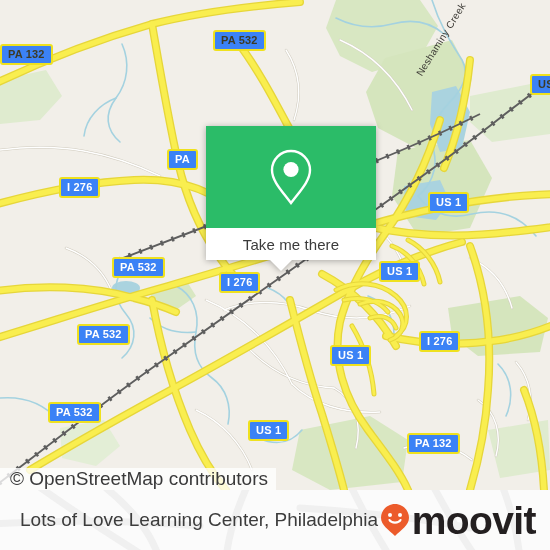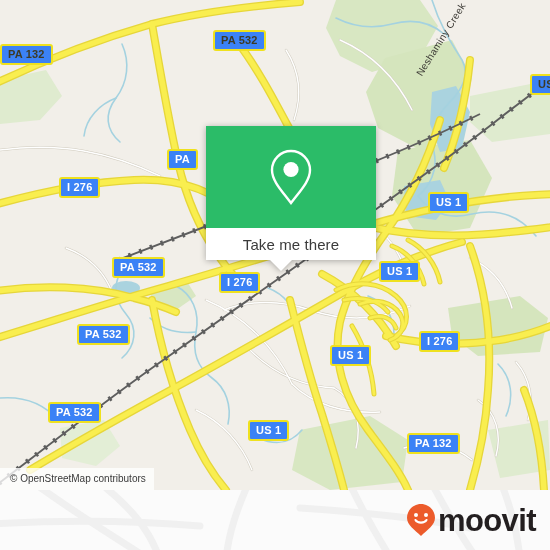--- a/index.html
+++ b/index.html
@@ -62,21 +62,21 @@
   #osm-attrib {
     position: absolute;
     left: 0;
     bottom: 0;
     height: 22px;
     line-height: 22px;
     padding: 0 8px 0 10px;
     background: rgba(255,255,255,0.78);
     color: #3a3a3a;
     font-family: "Liberation Sans", sans-serif;
-    font-size: 10px;
+    font-size: 19px;
     white-space: nowrap;
   }
 
   
   #popup {
     position: absolute;
     left: 190px;
     top: 126px;
     width: 170px;
     z-index: 40;
@@ -142,21 +142,21 @@
   #moovit-logo {
     position: absolute;
     right: 14px;
     top: 13px;
     height: 34px;
     display: flex;
     align-items: center;
   }
   #moovit-word {
     font-family: "Liberation Sans", sans-serif;
-    font-size: 31px;
+    font-size: 39px;
     font-weight: bold;
     color: #231f20;
     letter-spacing: -0.6px;
     line-height: 31px;
     margin-left: 2px;
   }
 </style>
 </head>
 <body>
 
@@ -367,20 +367,21 @@
         <path d="M96,-10 C130,16 150,40 160,70"></path>
         <path d="M250,-10 C236,20 228,46 226,70"></path>
         <path d="M348,-10 C364,24 378,48 392,70"></path>
         <path d="M430,-10 C448,24 462,48 478,70"></path>
         <path d="M500,-10 C512,20 518,46 520,70"></path>
         <path d="M-10,34 C60,30 130,30 200,36"></path>
         <path d="M300,18 C360,22 420,28 470,38"></path>
       </g>
     </svg>
 
+    <div id="bottom-title">Lots of Love Learning Center, Philadelphia</div>
 
     <div id="moovit-logo">
       <svg width="30" height="34" viewBox="0 0 30 34">
         <path d="M15 1 C7.3 1 1 7.2 1 14.8 C1 22.5 9 27 15 33 C21 27 29 22.5 29 14.8 C29 7.2 22.7 1 15 1 Z" fill="#ec5b2b"></path>
         <circle cx="10" cy="12" r="2" fill="#ffffff"></circle>
         <circle cx="20" cy="12" r="2" fill="#ffffff"></circle>
         <path d="M9.5 17 C11.5 20.5 18.5 20.5 20.5 17" fill="none" stroke="#ffffff" stroke-width="2.1" stroke-linecap="round"></path>
       </svg>
       <span id="moovit-word">moovit</span>
     </div>

